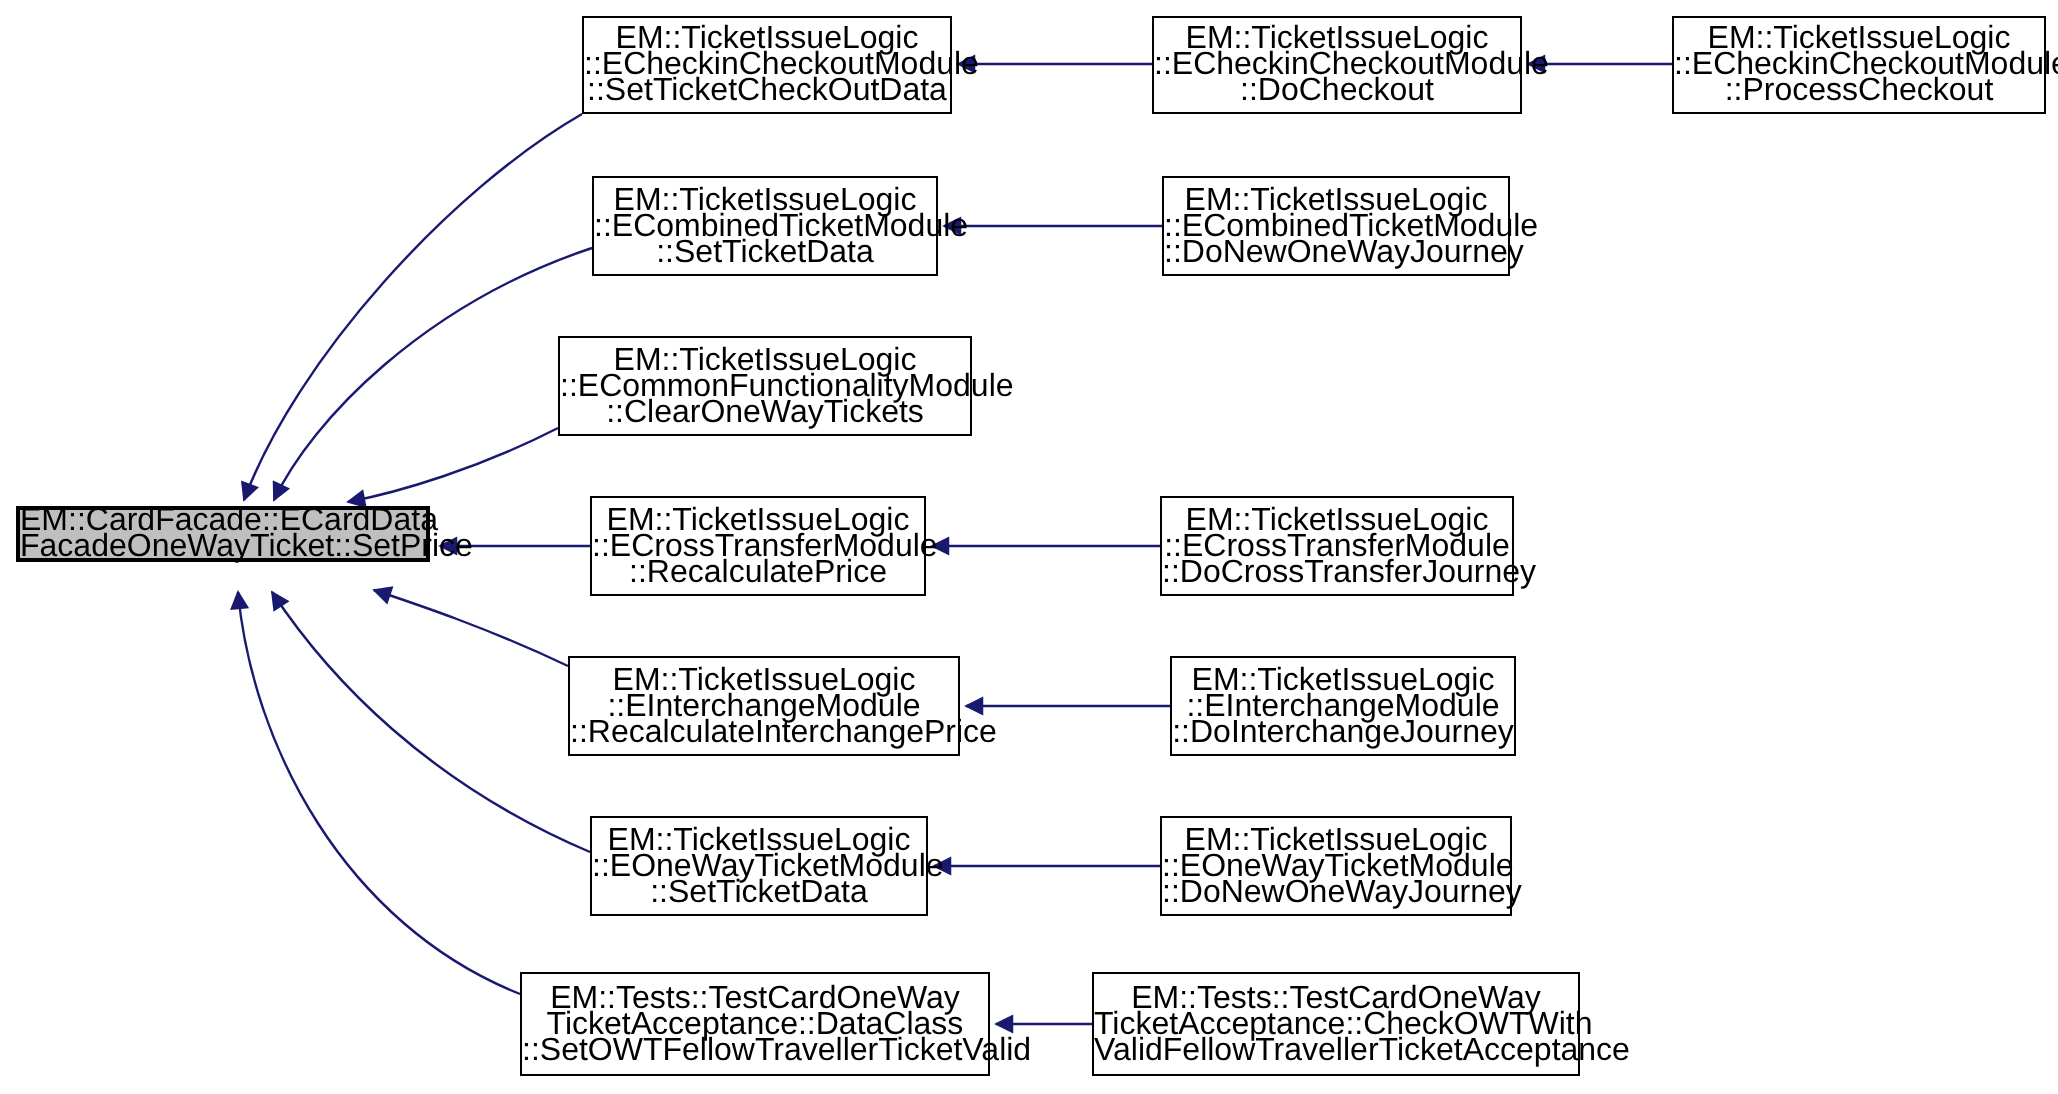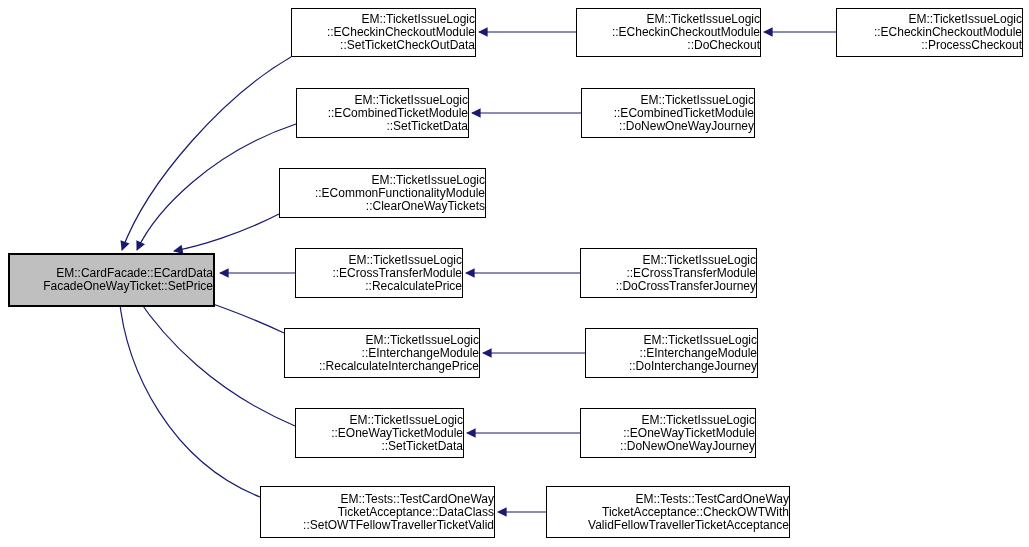--- a/index.html
+++ b/index.html
@@ -19,23 +19,23 @@
   #edge-layer path { fill: none; stroke: #191970; stroke-width: 1.2px; }
   .node {
     position: absolute;
     box-sizing: border-box;
     border: 1px solid #000000;
     background: #ffffff;
     color: #000000;
     display: flex;
     align-items: center;
     justify-content: center;
-    font-size: 12px;
+    font-size: 16px;
     line-height: 13px;
-    text-align: right;
+    text-align: center;
     cursor: pointer;
   }
   .node .lbl { display: block; width: 100%; white-space: pre-line; }
   .node.highlight {
     background: #bfbfbf;
     border-width: 2px;
     cursor: default;
   }
 </style>
 </head>
@@ -60,21 +60,21 @@
 
     <path d="M576,32 L479,32" marker-end="url(#arrow)"></path>
     <path d="M836,32 L764,32" marker-end="url(#arrow)"></path>
     <path d="M581,113 L472,113" marker-end="url(#arrow)"></path>
     <path d="M580,273 L466,273" marker-end="url(#arrow)"></path>
     <path d="M585,353 L483,353" marker-end="url(#arrow)"></path>
     <path d="M580,433 L467,433" marker-end="url(#arrow)"></path>
     <path d="M546,512 L498,512" marker-end="url(#arrow)"></path>
   </svg>
 
-  <div class="node highlight" style="left:8px;top:253px;width:207px;height:54px">
+  <div class="node highlight" style="left:8px;top:253px;width:207px;height:28px">
     <span class="lbl">EM::CardFacade::ECardData
 FacadeOneWayTicket::SetPrice</span>
   </div>
 
   <div class="node" style="left:291px;top:8px;width:185px;height:49px">
     <span class="lbl">EM::TicketIssueLogic
 ::ECheckinCheckoutModule
 ::SetTicketCheckOutData</span>
   </div>
 

